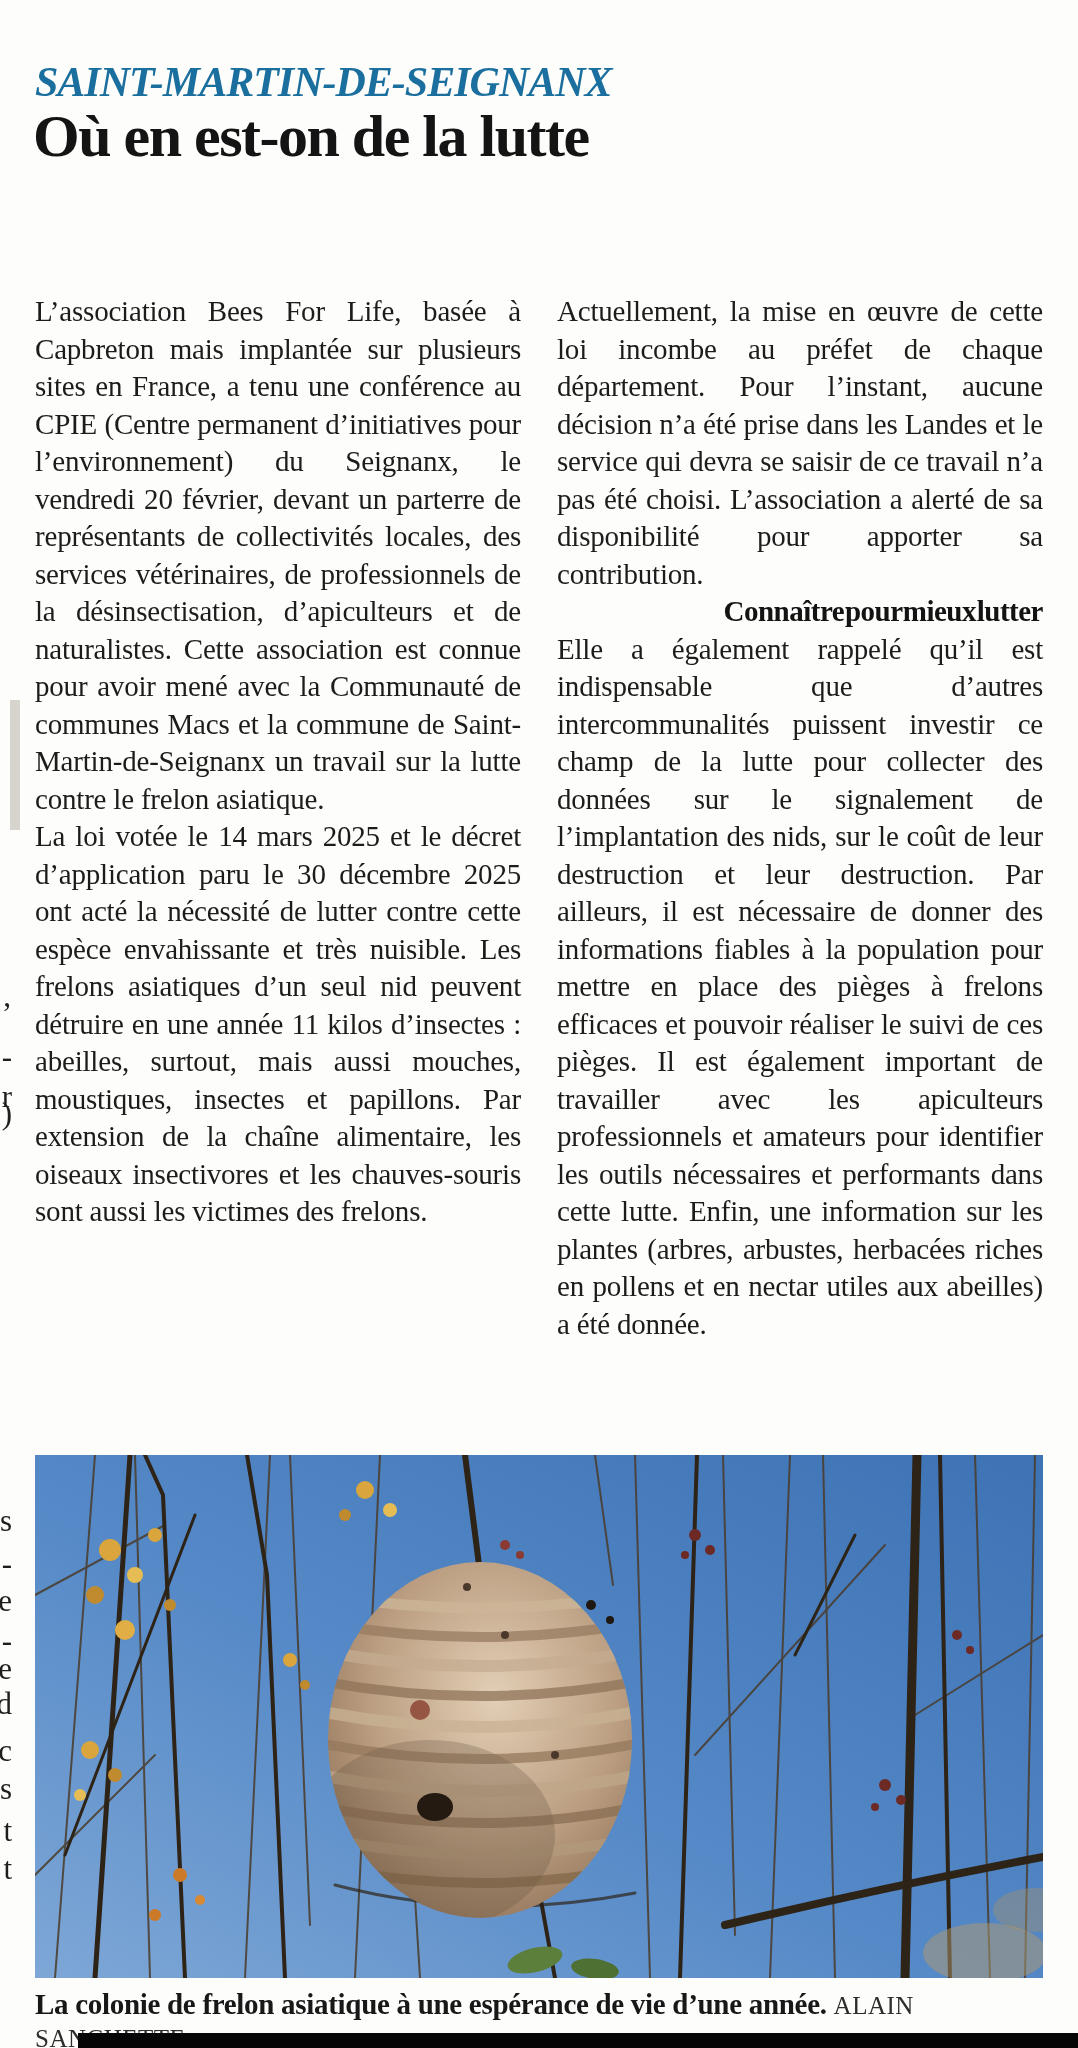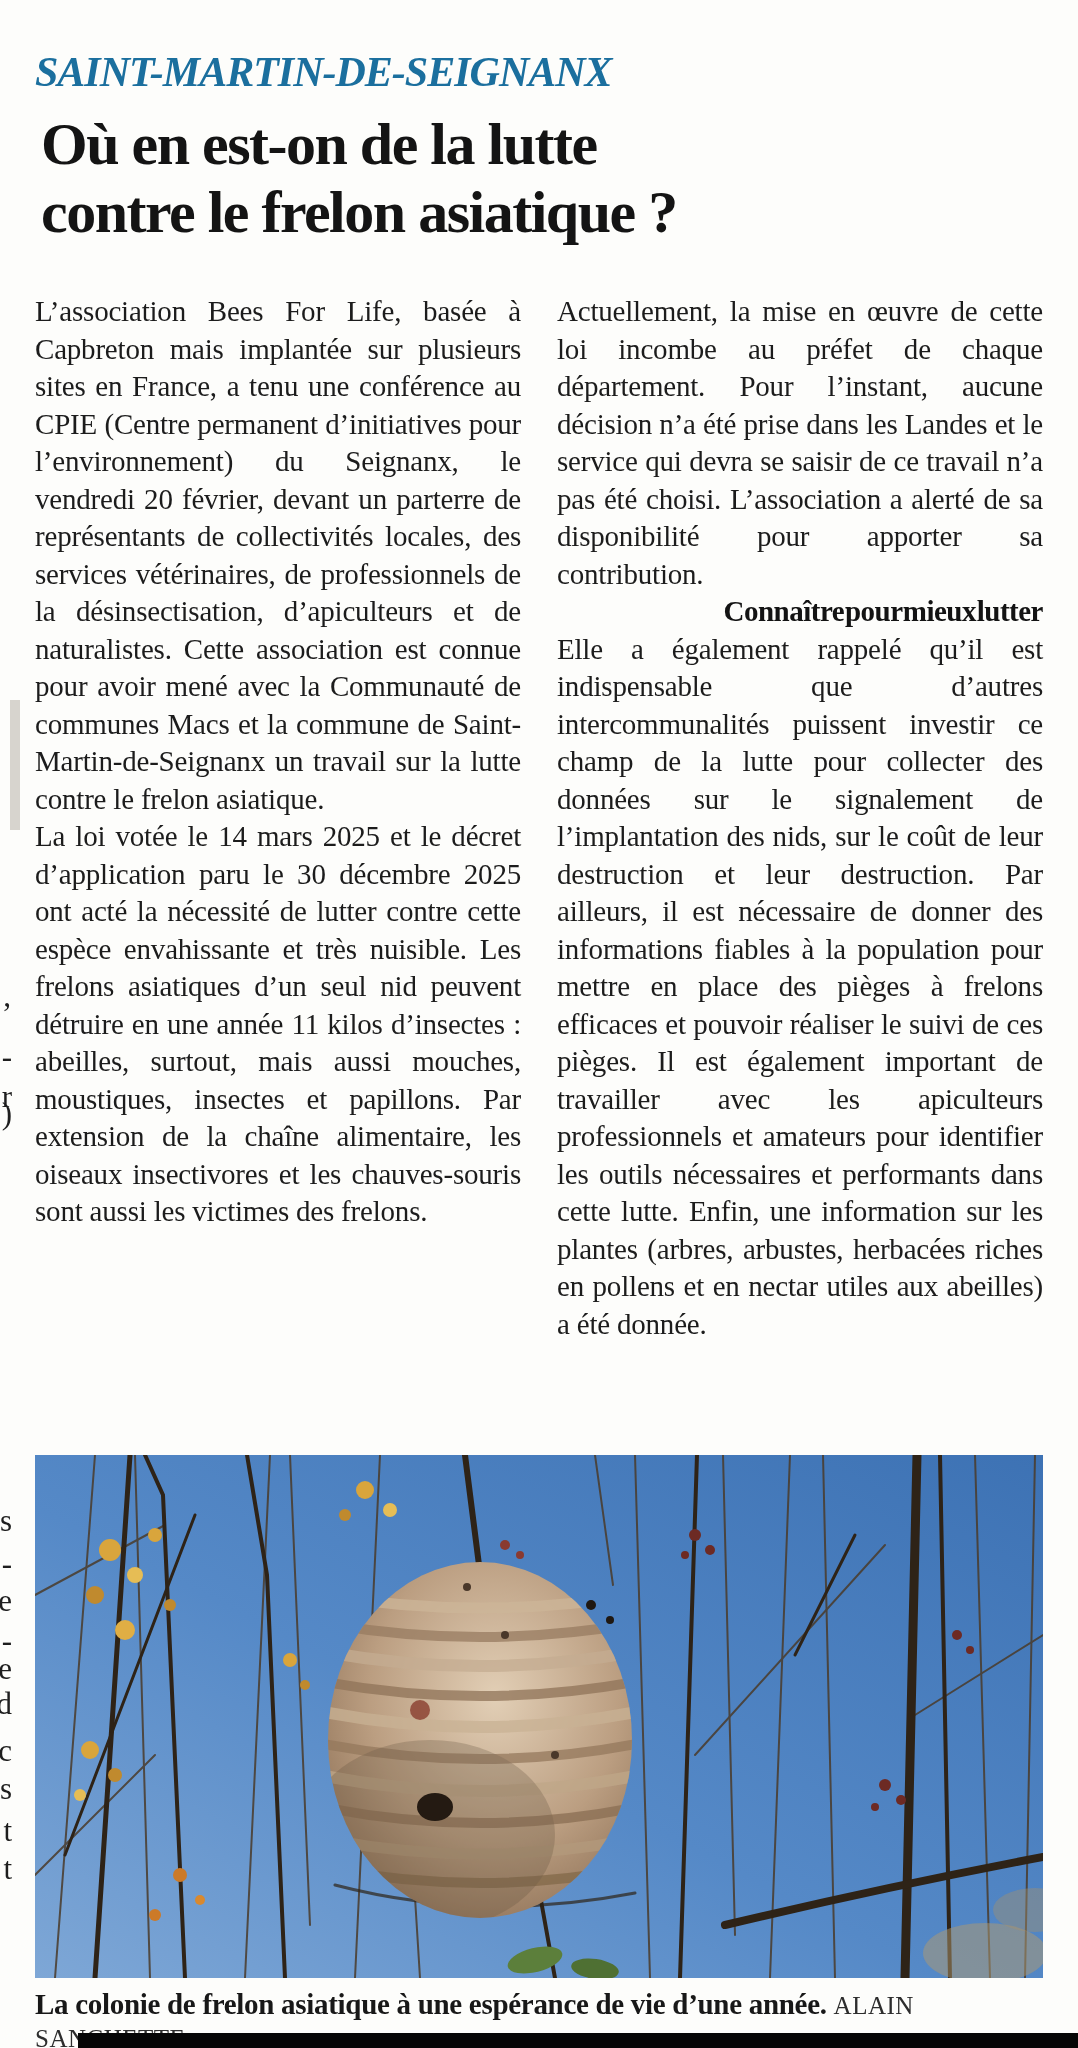--- a/index.html
+++ b/index.html
@@ -1,21 +1,21 @@
 <!DOCTYPE html>
 <html lang="fr"><head>
 <meta charset="utf-8">
 <style>
   html,body{margin:0;padding:0;background:#ffffff;}
   .page{
     position:relative;width:1078px;height:2048px;background:#fdfdfb;
     overflow:hidden;font-family:"Liberation Serif",serif;color:#1a1a1a;
   }
   .kicker{
-    position:absolute;left:35px;top:48px;
+    position:absolute;left:35px;top:58px;
     font-size:42px;font-weight:bold;font-style:italic;
     color:#1b6f9e;letter-spacing:-1px;white-space:nowrap;
   }
   .headline{
     position:absolute;left:33px;top:102px;width:1000px;
     font-size:60px;line-height:1.14;font-weight:bold;color:#141414;
     letter-spacing:-1.5px;
   }
   .columns{
     position:absolute;left:35px;top:293px;width:1008px;
@@ -98,23 +98,22 @@
       <span>s</span>
     </div>
   <div class="frag" style="top:1812px">
       <span>t</span>
     </div>
   <div class="frag" style="top:1850px">
       <span>t</span>
     </div>
 
   <div class="kicker">SAINT-MARTIN-DE-SEIGNANX</div>
-  <h1 class="headline" style="margin:8px;">
+  <h1 class="headline" style="margin:0;">
     <span>Où en est-on de la lutte</span><br>
-    <span>contre le frelon asiatique ?</span>
   </h1>
 
   <div class="columns">
     <div class="col" lang="fr">
       <p>L’association Bees For Life, basée à Capbreton mais implantée sur plusieurs sites en France, a tenu une conférence au CPIE (Centre permanent d’initiatives pour l’environnement) du Seignanx, le vendredi 20 février, devant un parterre de représentants de collectivités locales, des services vétérinaires, de professionnels de la désinsectisation, d’apiculteurs et de naturalistes. Cette association est connue pour avoir mené avec la Communauté de communes Macs et la commune de Saint-Martin-de-Seignanx un travail sur la lutte contre le frelon asiatique.</p>
       <p>La loi votée le 14 mars 2025 et le décret d’application paru le 30 décembre 2025 ont acté la nécessité de lutter contre cette espèce envahissante et très nuisible. Les frelons asiatiques d’un seul nid peuvent détruire en une année 11 kilos d’insectes : abeilles, surtout, mais aussi mouches, moustiques, insectes et papillons. Par extension de la chaîne alimentaire, les oiseaux insectivores et les chauves-souris sont aussi les victimes des frelons.</p>
     </div>
     <div class="col" lang="fr">
       <p>Actuellement, la mise en œuvre de cette loi incombe au préfet de chaque département. Pour l’instant, aucune décision n’a été prise dans les Landes et le service qui devra se saisir de ce travail n’a pas été choisi. L’association a alerté de sa disponibilité pour apporter sa contribution.</p>
       <p class="subhead">Connaître pour mieux lutter</p>

